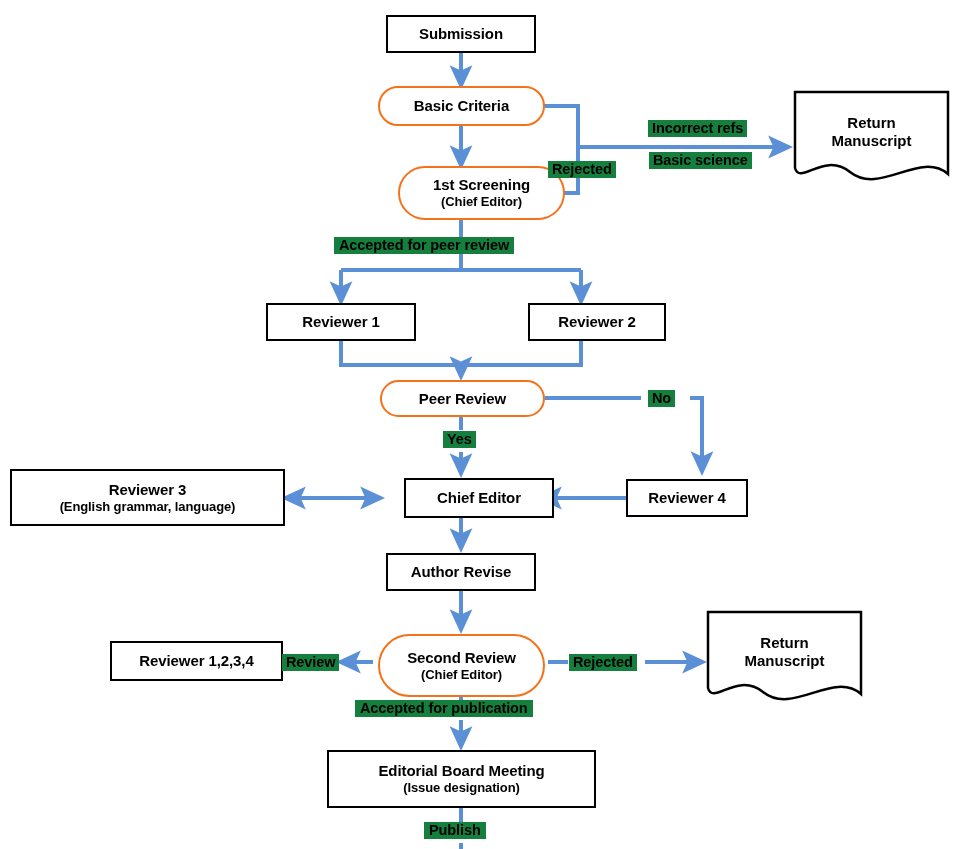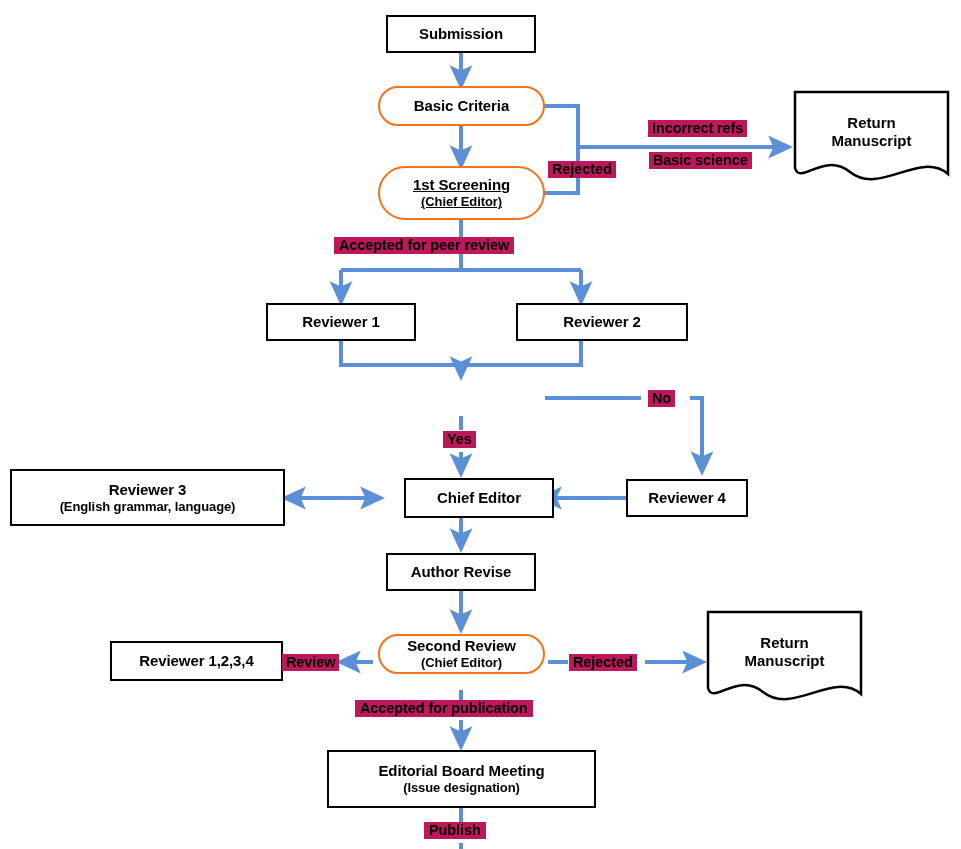--- a/index.html
+++ b/index.html
@@ -62,21 +62,21 @@
     font-weight: bold;
     font-size: 15px;
     color: #000000;
     line-height: 1.2;
   }
   .edge-label {
     position: absolute;
     font-weight: bold;
     font-size: 14.5px;
     color: #000000;
-    background: #be185d;
+    background: #15803d;
     white-space: nowrap;
     text-align: center;
     line-height: 1.15;
     letter-spacing: -0.1px;
   }
 </style>
 </head>
 <body>
 
 <div id="canvas">
@@ -150,40 +150,43 @@
   </svg>
 
   <div class="node pill" style="left:378px; top:86px; width:167px; height:40px;">
     <span class="main">Basic Criteria</span>
   </div>
 
   <div class="node rect" style="left:386px; top:15px; width:150px; height:38px;">
     <span class="main">Submission</span>
   </div>
 
-  <div class="node pill" style="left:378px; top:166px; width:167px; height:54px;text-decoration:underline;">
+  <div class="node pill" style="left:398px; top:166px; width:167px; height:54px;">
     <span class="main">1st Screening</span>
     <span class="sub">(Chief Editor)</span>
   </div>
 
   <div class="doc-node" style="left:795px; top:92px; width:153px; height:90px;">
     <span class="doc-label" style="top:22px;">
       <span>Return</span><br>
       <span>Manuscript</span>
     </span>
   </div>
 
   <div class="node rect" style="left:266px; top:303px; width:150px; height:38px;">
     <span class="main">Reviewer 1</span>
   </div>
 
-  <div class="node rect" style="left:516px; top:303px; width:172px; height:38px;">
+  <div class="node rect" style="left:528px; top:303px; width:138px; height:38px;">
     <span class="main">Reviewer 2</span>
   </div>
 
+  <div class="node pill" style="left:380px; top:380px; width:165px; height:37px;">
+    <span class="main">Peer Review</span>
+  </div>
 
   <div class="node rect" style="left:10px; top:469px; width:275px; height:57px;justify-content:center;">
     <span class="main">Reviewer 3</span>
     <span class="sub">(English grammar, language)</span>
   </div>
 
   <div class="node rect" style="left:404px; top:478px; width:150px; height:40px;">
     <span class="main">Chief Editor</span>
   </div>
 
@@ -192,21 +195,21 @@
   </div>
 
   <div class="node rect" style="left:386px; top:553px; width:150px; height:38px;">
     <span class="main">Author Revise</span>
   </div>
 
   <div class="node rect" style="left:70px; top:641px; width:173px; height:40px;margin-left:40px;">
     <span class="main">Reviewer 1,2,3,4</span>
   </div>
 
-  <div class="node pill" style="left:378px; top:634px; width:167px; height:40px;align-items:center;">
+  <div class="node pill" style="left:378px; top:634px; width:167px; height:63px;align-items:center;">
     <span class="main">Second Review</span>
     <span class="sub">(Chief Editor)</span>
   </div>
 
   <div class="doc-node" style="left:708px; top:612px; width:153px; height:90px;">
     <span class="doc-label" style="top:22px;">
       <span>Return</span><br>
       <span>Manuscript</span>
     </span>
   </div>

